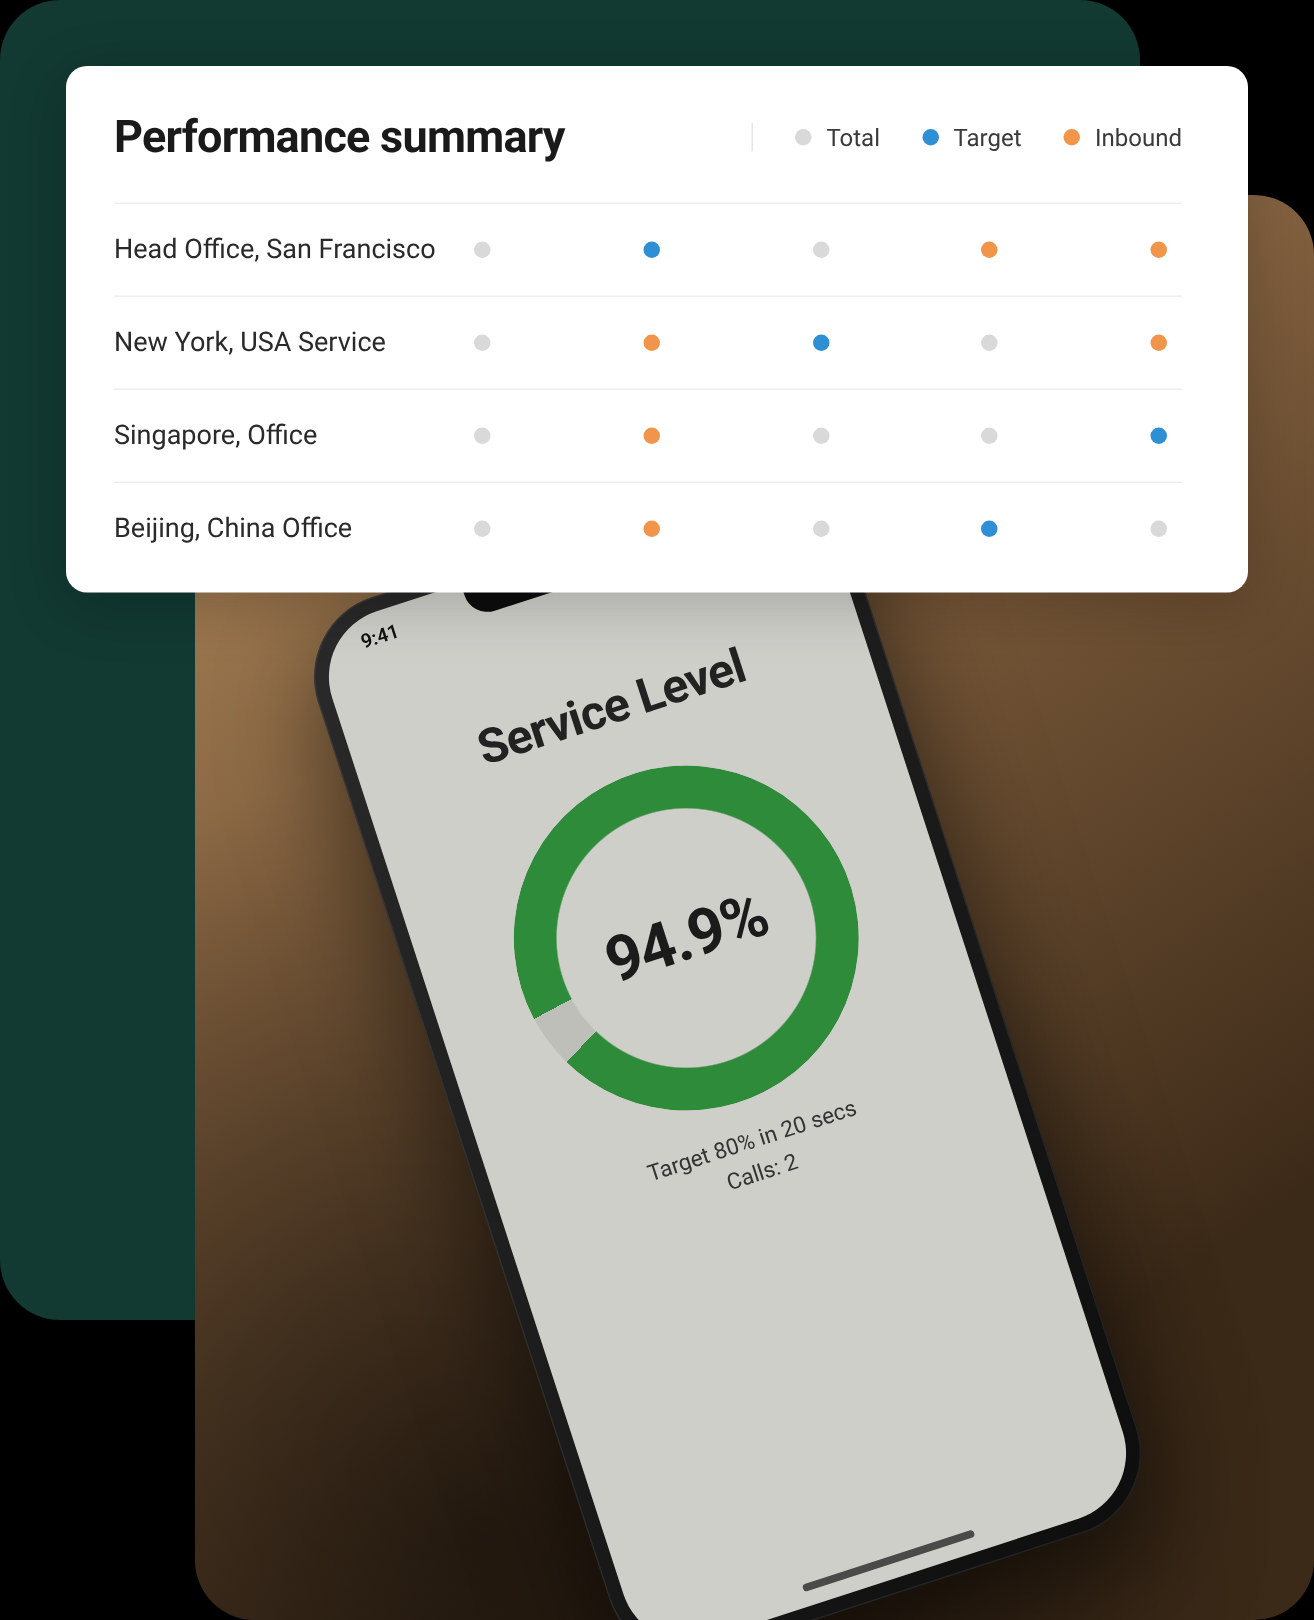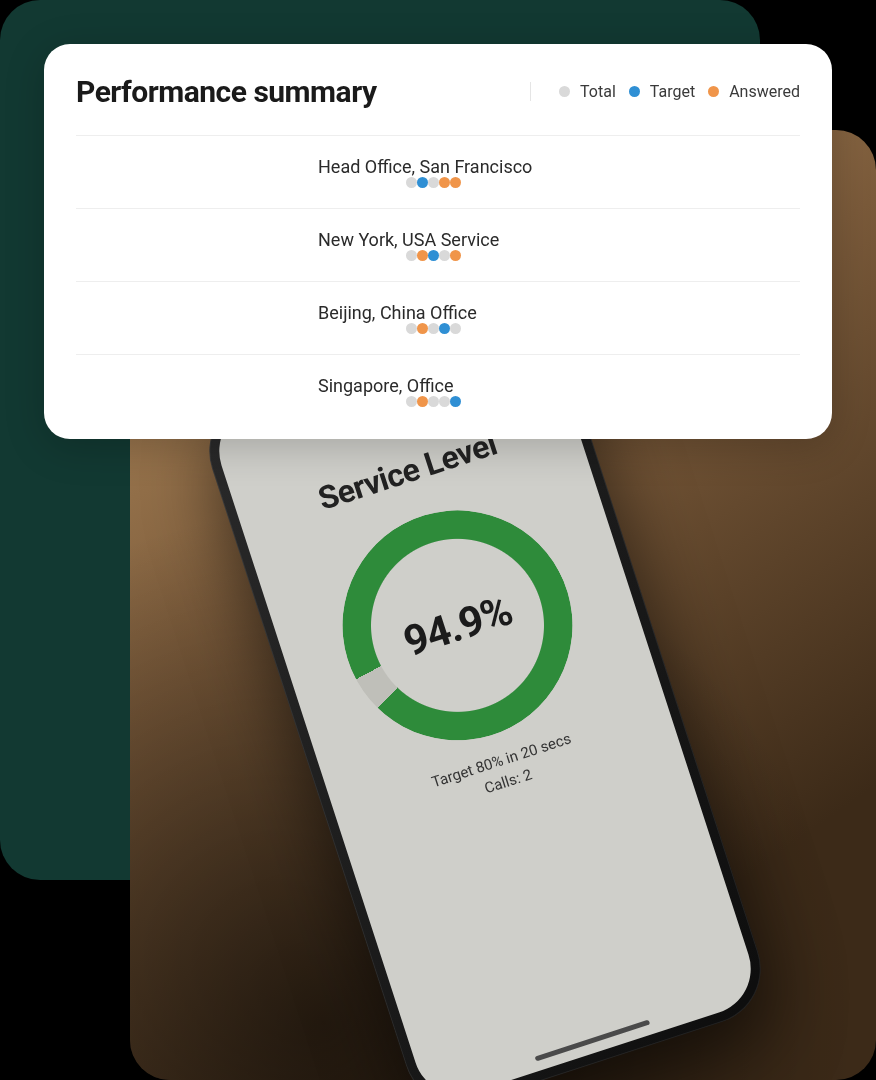--- a/index.html
+++ b/index.html
@@ -136,41 +136,41 @@
     background: #4a4a4a;
     border-radius: 3px;
   }
 
   .card {
     position: absolute;
     top: 44px;
     left: 44px;
     width: 788px;
     background: #fff;
-    border-radius: 26px;
-    padding: 30px 32px 12px 32px;
+    border-radius: 14px;
+    padding: 30px 44px 12px 32px;
     box-shadow: 0 8px 40px rgba(0,0,0,0.2);
   }
   .card-header {
     display: flex;
     align-items: center;
     justify-content: space-between;
     padding-bottom: 26px;
     border-bottom: 1px solid #eee;
   }
   .card-title {
     font-size: 30px;
     font-weight: 700;
     color: #1a1a1a;
     letter-spacing: -0.5px;
   }
   .legend {
     display: flex;
     align-items: center;
-    gap: 13px;
+    gap: 28px;
     border-left: 1px solid #e5e5e5;
     padding-left: 28px;
   }
   .legend-item {
     display: flex;
     align-items: center;
     gap: 10px;
     font-size: 16px;
     color: #3a3a3a;
   }
@@ -179,21 +179,20 @@
     height: 11px;
     border-radius: 50%;
     display: inline-block;
     flex-shrink: 0;
   }
   .row {
     display: flex;
     align-items: center;
     padding: 20px 0;
     border-bottom: 1px solid #eee;
-    flex-direction: column;
   }
   .row:last-child { border-bottom: none; }
   .row-label {
     width: 240px;
     font-size: 18px;
     color: #2a2a2a;
   }
   .row-dots {
     flex: 1;
     display: flex;
@@ -233,21 +232,21 @@
       <div class="legend-item">
         <span class="dot" style="background: rgb(217, 217, 217);"></span>
         <span>Total</span>
       </div>
       <div class="legend-item">
         <span class="dot" style="background: rgb(47, 143, 212);"></span>
         <span>Target</span>
       </div>
       <div class="legend-item">
         <span class="dot" style="background: rgb(240, 149, 74);"></span>
-        <span>Answered</span>
+        <span>Inbound</span>
       </div>
     </div>
   </div>
   <div id="rows">
       <div class="row">
         <div class="row-label">Head Office, San Francisco</div>
         <div class="row-dots">
           <span class="dot" style="background: rgb(217, 217, 217);"></span>
           <span class="dot" style="background: rgb(47, 143, 212);"></span>
           <span class="dot" style="background: rgb(217, 217, 217);"></span>
@@ -259,33 +258,33 @@
         <div class="row-label">New York, USA Service</div>
         <div class="row-dots">
           <span class="dot" style="background: rgb(217, 217, 217);"></span>
           <span class="dot" style="background: rgb(240, 149, 74);"></span>
           <span class="dot" style="background: rgb(47, 143, 212);"></span>
           <span class="dot" style="background: rgb(217, 217, 217);"></span>
           <span class="dot" style="background: rgb(240, 149, 74);"></span>
         </div>
       </div>
       <div class="row">
+        <div class="row-label">Singapore, Office</div>
+        <div class="row-dots">
+          <span class="dot" style="background: rgb(217, 217, 217);"></span>
+          <span class="dot" style="background: rgb(240, 149, 74);"></span>
+          <span class="dot" style="background: rgb(217, 217, 217);"></span>
+          <span class="dot" style="background: rgb(217, 217, 217);"></span>
+          <span class="dot" style="background: rgb(47, 143, 212);"></span>
+        </div>
+      </div>
+      <div class="row">
         <div class="row-label">Beijing, China Office</div>
         <div class="row-dots">
           <span class="dot" style="background: rgb(217, 217, 217);"></span>
           <span class="dot" style="background: rgb(240, 149, 74);"></span>
           <span class="dot" style="background: rgb(217, 217, 217);"></span>
           <span class="dot" style="background: rgb(47, 143, 212);"></span>
           <span class="dot" style="background: rgb(217, 217, 217);"></span>
-        </div>
-      </div>
-      <div class="row">
-        <div class="row-label">Singapore, Office</div>
-        <div class="row-dots">
-          <span class="dot" style="background: rgb(217, 217, 217);"></span>
-          <span class="dot" style="background: rgb(240, 149, 74);"></span>
-          <span class="dot" style="background: rgb(217, 217, 217);"></span>
-          <span class="dot" style="background: rgb(217, 217, 217);"></span>
-          <span class="dot" style="background: rgb(47, 143, 212);"></span>
         </div>
       </div>
     </div>
 </div>
 
 </body></html>

